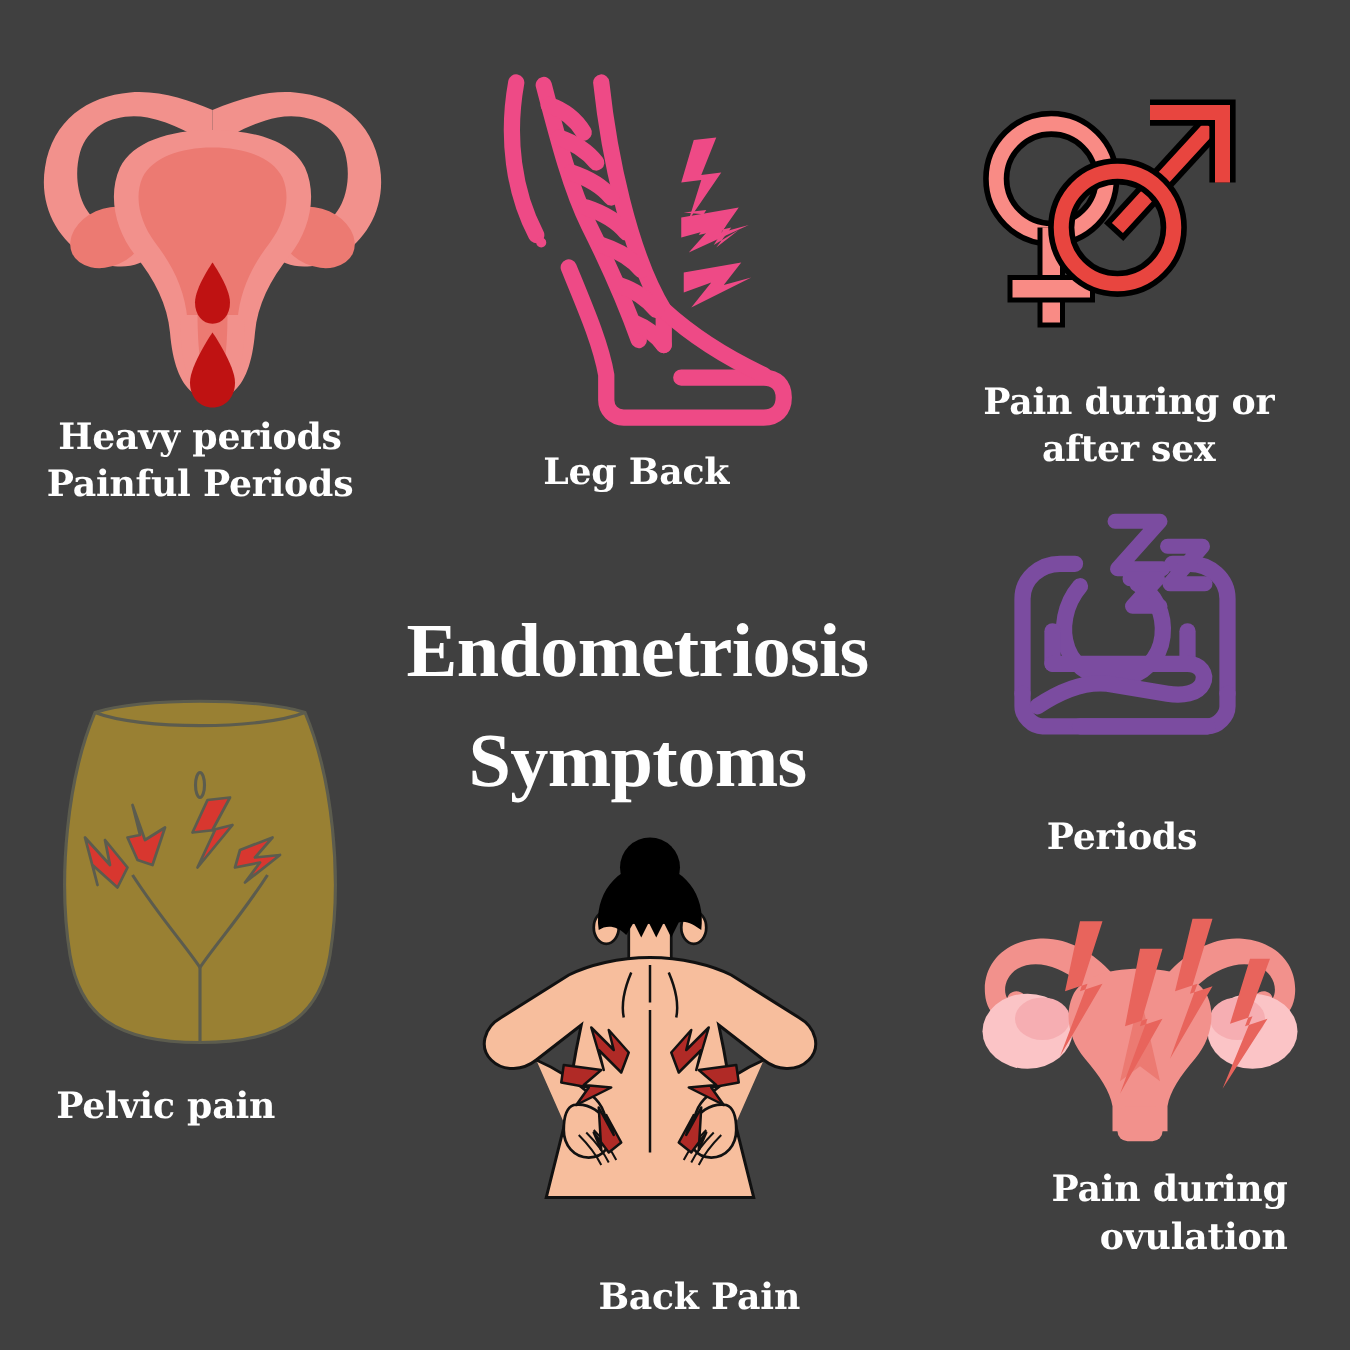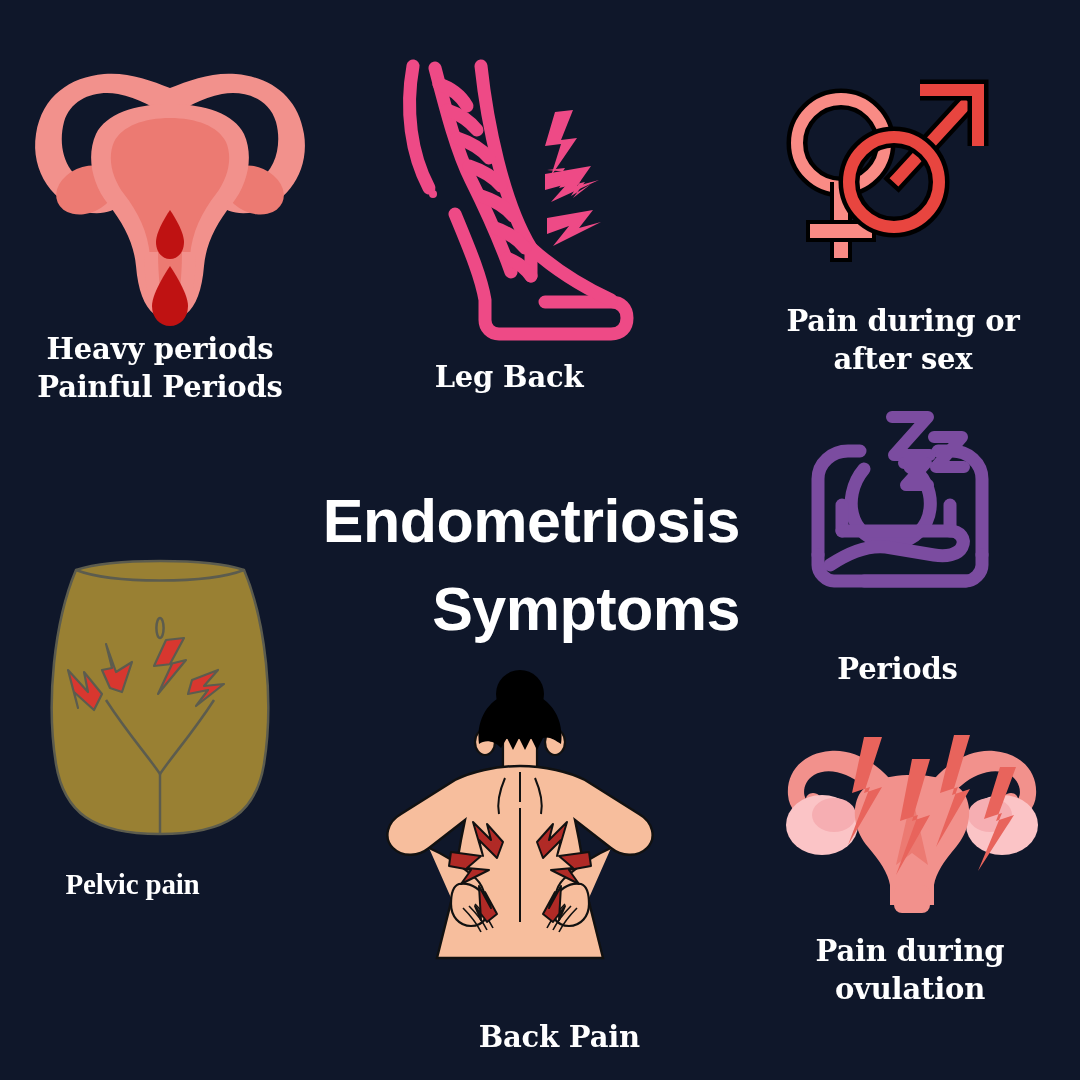--- a/index.html
+++ b/index.html
@@ -4,70 +4,70 @@
 <style>
   html, body {
     margin: 0;
     padding: 0;
     background: #25ada0;
   }
   #canvas {
     position: relative;
     width: 1080px;
     height: 1080px;
-    background: #0f172a;
+    background: #404040;
     overflow: hidden;
     font-family: "DejaVu Serif", serif;
   }
   .label {
     position: absolute;
     color: #ffffff;
     font-family: "DejaVu Serif", serif;
     font-weight: bold;
     font-size: 29px;
     line-height: 1.32;
     text-align: center;
     letter-spacing: -0.2px;
     white-space: pre-line;
   }
   .title {
     position: absolute;
     color: #ffffff;
-    font-family: Liberation Sans, sans-serif;
+    font-family: Liberation Serif, serif;
     font-weight: bold;
     font-size: 61px;
     line-height: 1.44;
-    text-align: right;
+    text-align: center;
     white-space: pre-line;
     letter-spacing: -0.5px;
   }
   .icon-box { position: absolute; }
   svg { display: block; overflow: visible; }
 
   
   #icon-uterus      { left: 20px;  top: 52px;  width: 300px; height: 280px; }
   #lbl-periods      { left: 10px;  top: 330px; width: 300px; }
 
   #icon-leg         { left: 395px; top: 62px;  width: 250px; height: 275px; }
   #lbl-leg          { left: 398px; top: 358px; width: 222px; }
 
   #icon-gender      { left: 778px; top: 80px;  width: 215px; height: 205px; }
   #lbl-sex          { left: 768px; top: 302px; width: 270px; }
 
   #icon-fatigue     { left: 790px; top: 405px; width: 220px; height: 215px; }
   #lbl-fatigue      { left: 790px; top: 650px; width: 215px; }
 
   #icon-pelvic      { left: 40px;  top: 552px; width: 240px; height: 290px; }
-  #lbl-pelvic       { left: 20px;  top: 865px; width: 225px; font-family: Liberation Serif, serif; }
+  #lbl-pelvic       { left: 20px;  top: 865px; width: 225px; }
 
   #icon-back        { left: 355px; top: 668px; width: 330px; height: 330px; }
   #lbl-back         { left: 440px; top: 1018px; width: 200px; text-align: right; }
 
   #icon-ovulation   { left: 778px; top: 735px; width: 268px; height: 180px; }
-  #lbl-ovulation    { left: 790px; top: 932px; width: 240px; }
+  #lbl-ovulation    { left: 790px; top: 932px; width: 240px; text-align: right; }
 
   #main-title       { left: 280px; top: 478px; width: 460px; }
 </style>
 </head>
 <body>
 
 <div id="canvas">
 
   <div class="icon-box" id="icon-uterus">
     <svg viewBox="0 0 300 280" width="300" height="280">

